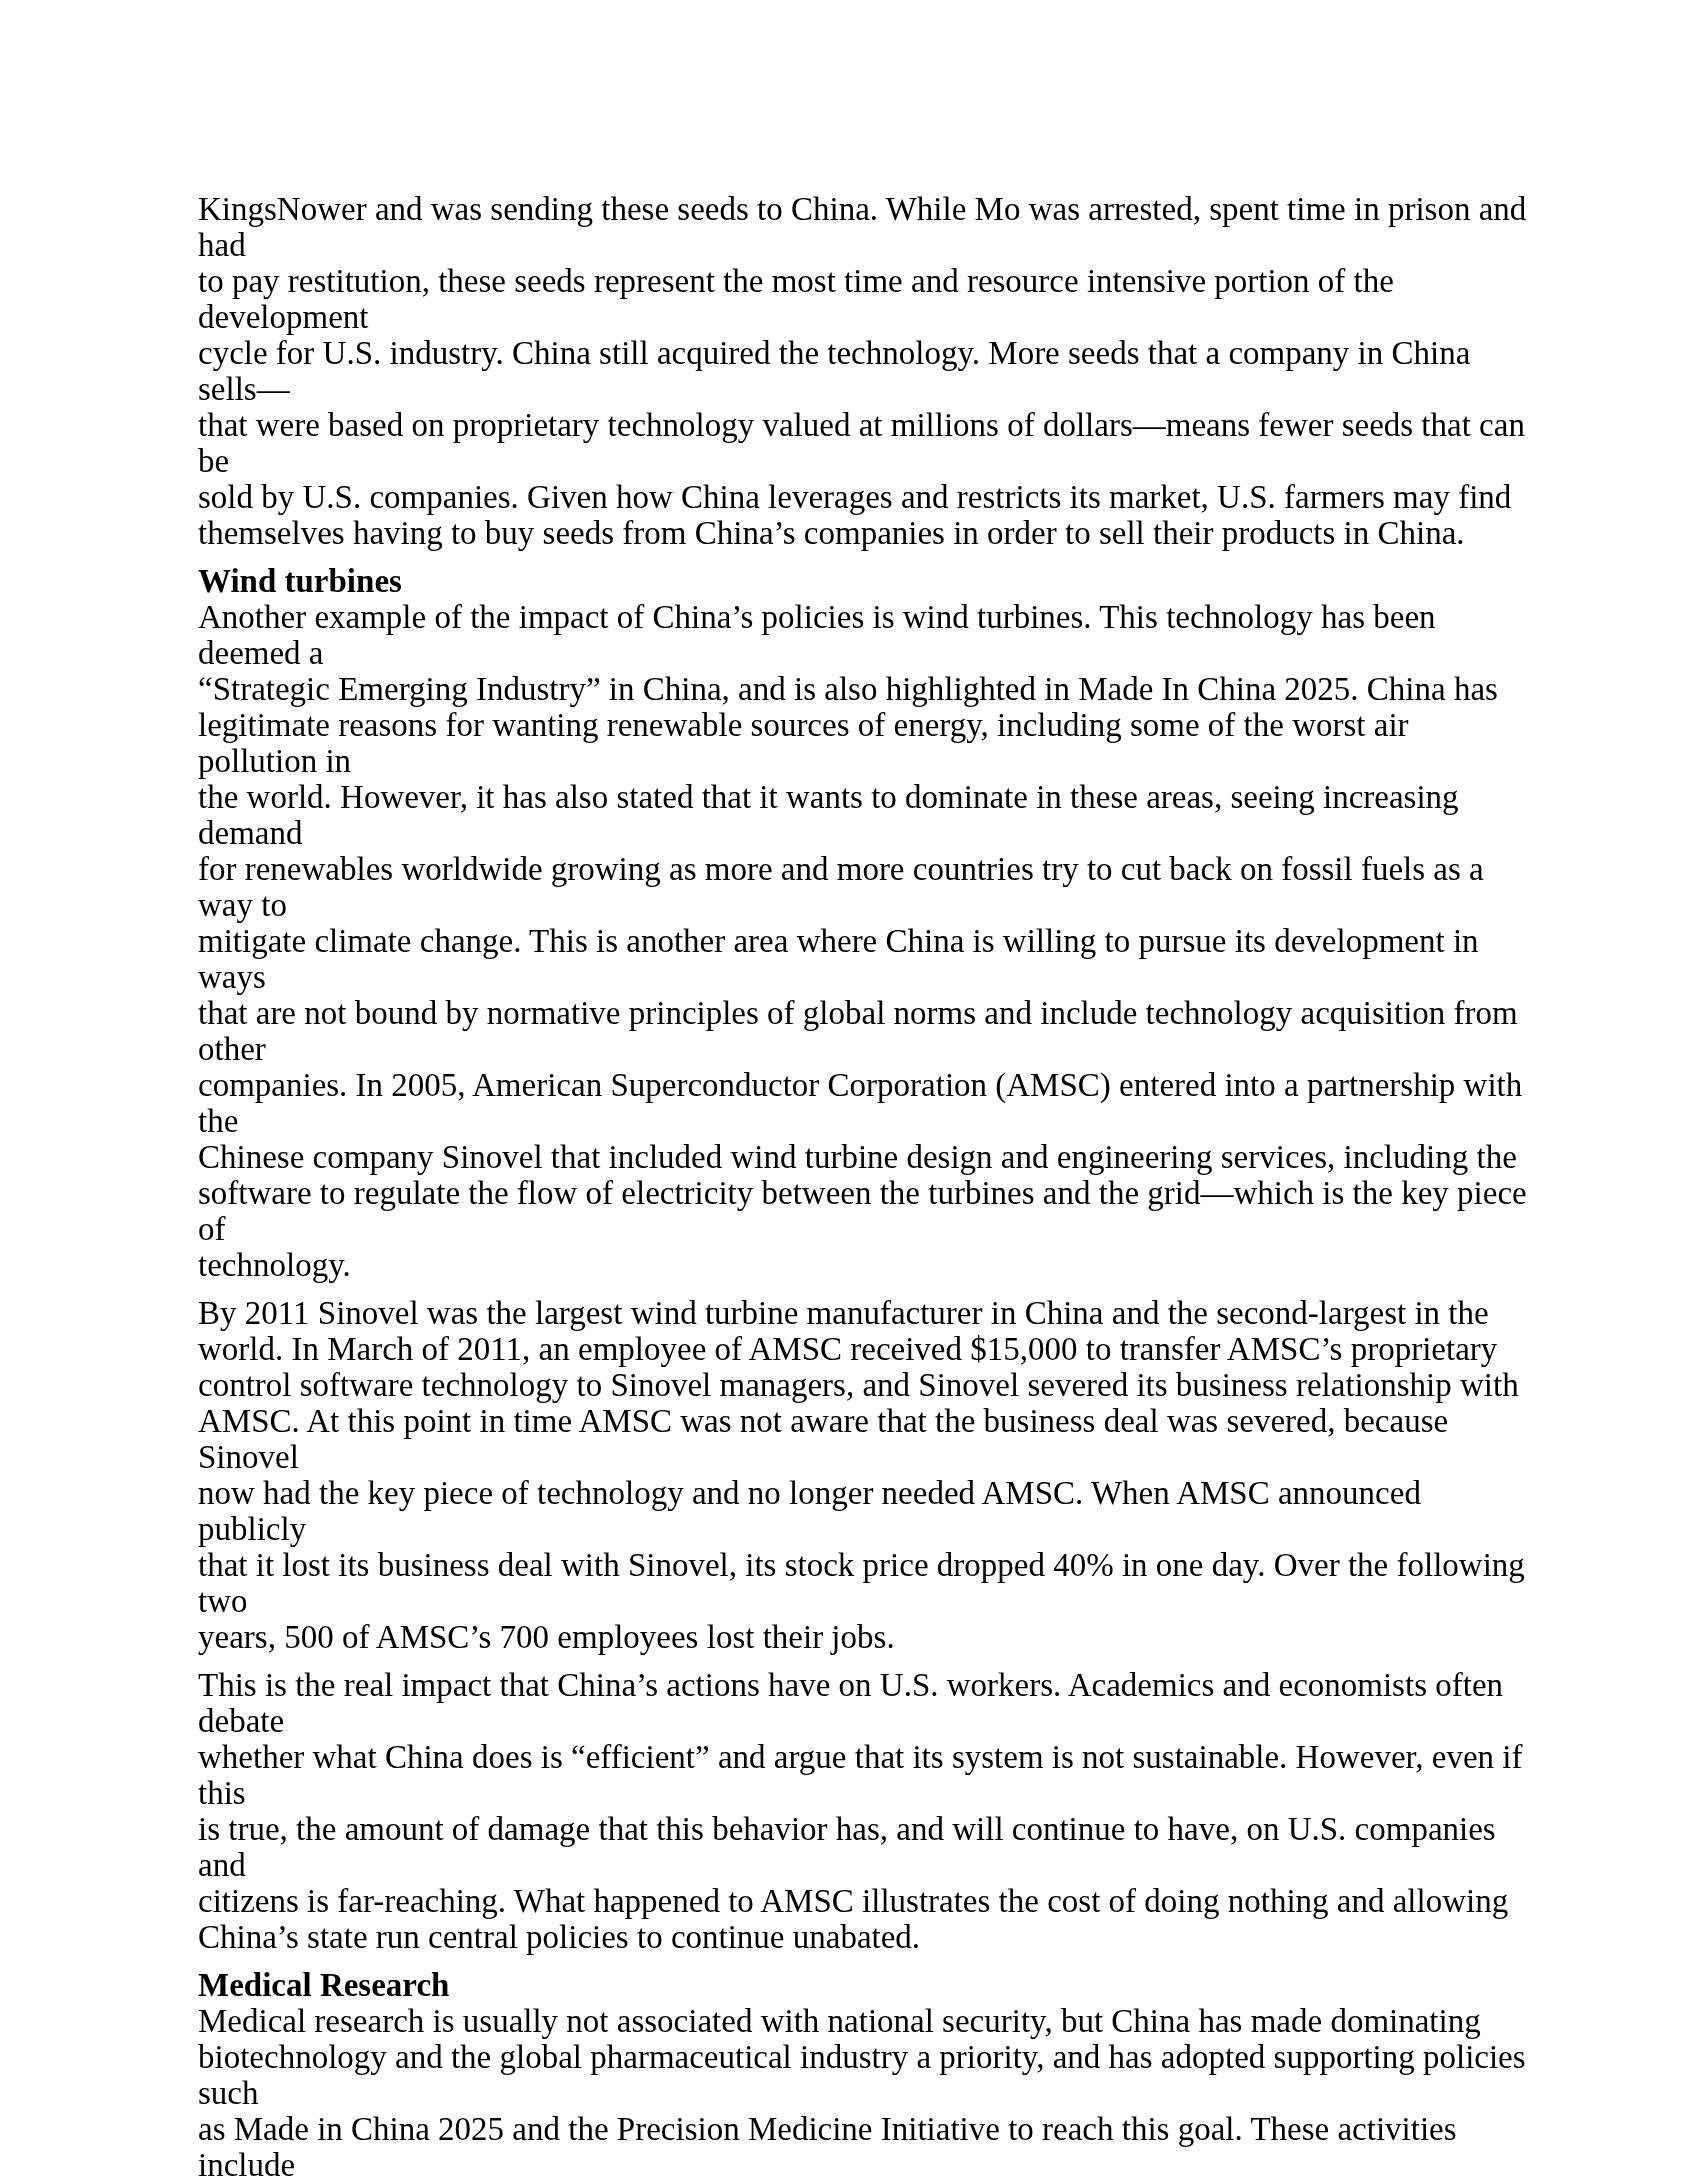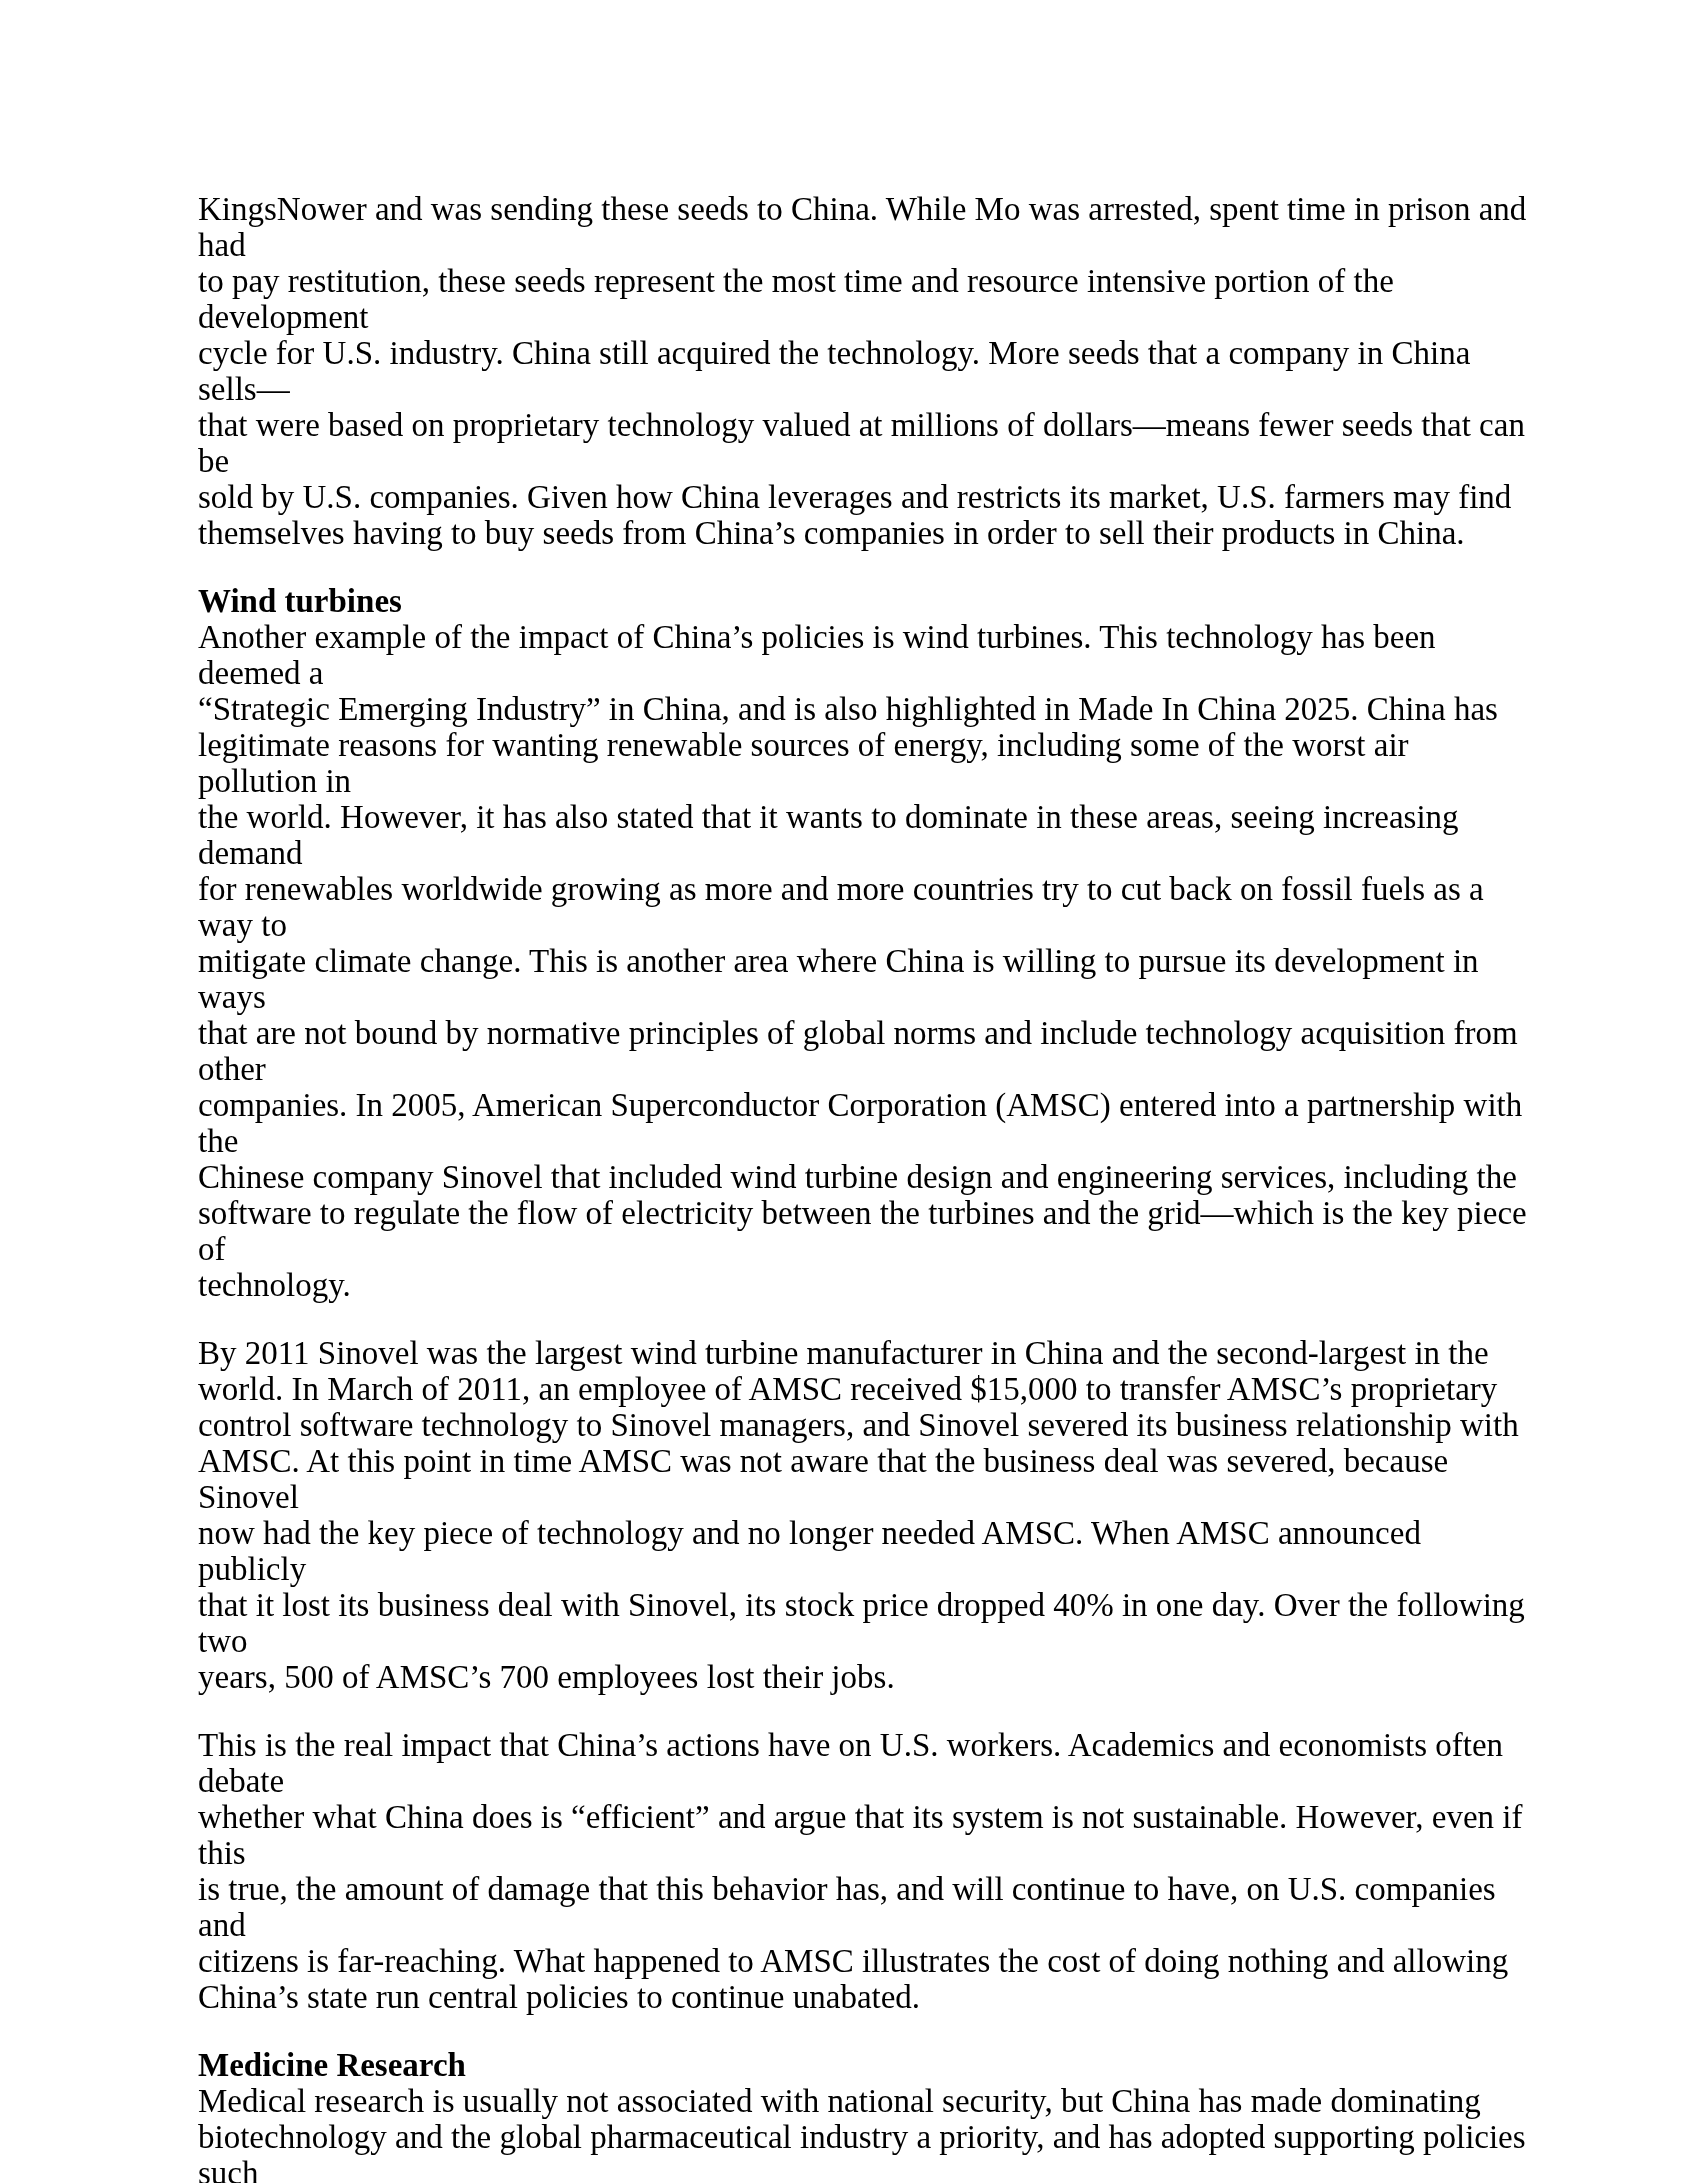--- a/index.html
+++ b/index.html
@@ -30,21 +30,21 @@
     white-space: pre-line; 
   }
   .heading {
     margin: 0;
     font-size: 33px;
     line-height: 36px;
     font-weight: 700;
     white-space: pre-line;
   }
   .gap {
-    margin-top: 32px; 
+    margin-top: 12px; 
   }
 </style>
 </head>
 <body>
 
 <div class="page">
 
   <p class="para">KingsNower and was sending these seeds to China. While Mo was arrested, spent time in prison and had
 to pay restitution, these seeds represent the most time and resource intensive portion of the development
 cycle for U.S. industry. China still acquired the technology. More seeds that a company in China sells—
@@ -73,21 +73,21 @@
 now had the key piece of technology and no longer needed AMSC.  When AMSC announced publicly
 that it lost its business deal with Sinovel, its stock price dropped 40% in one day. Over the following two
 years, 500 of AMSC’s 700 employees lost their jobs.</p>
 
   <p class="para gap">This is the real impact that China’s actions have on U.S. workers. Academics and economists often debate
 whether what China does is “efficient” and argue that its system is not sustainable.  However, even if this
 is true, the amount of damage that this behavior has, and will continue to have, on U.S. companies and
 citizens is far-reaching. What happened to AMSC illustrates the cost of doing nothing and allowing
 China’s state run central policies to continue unabated.</p>
 
-  <h2 class="heading gap">Medicine Research</h2>
+  <h2 class="heading gap">Medical Research</h2>
 
   <p class="para">Medical research is usually not associated with national security, but China has made dominating
 biotechnology and the global pharmaceutical industry a priority, and has adopted supporting policies such
 as Made in China 2025 and the Precision Medicine Initiative to reach this goal. These activities include
 targeting early developments of cutting edge research—often at universities or government labs—buying
 companies with key technology, and becoming a chokepoint for vital pharmaceutical ingredients, generic
 medicines and non-human primates.</p>
 
 </div>
 

